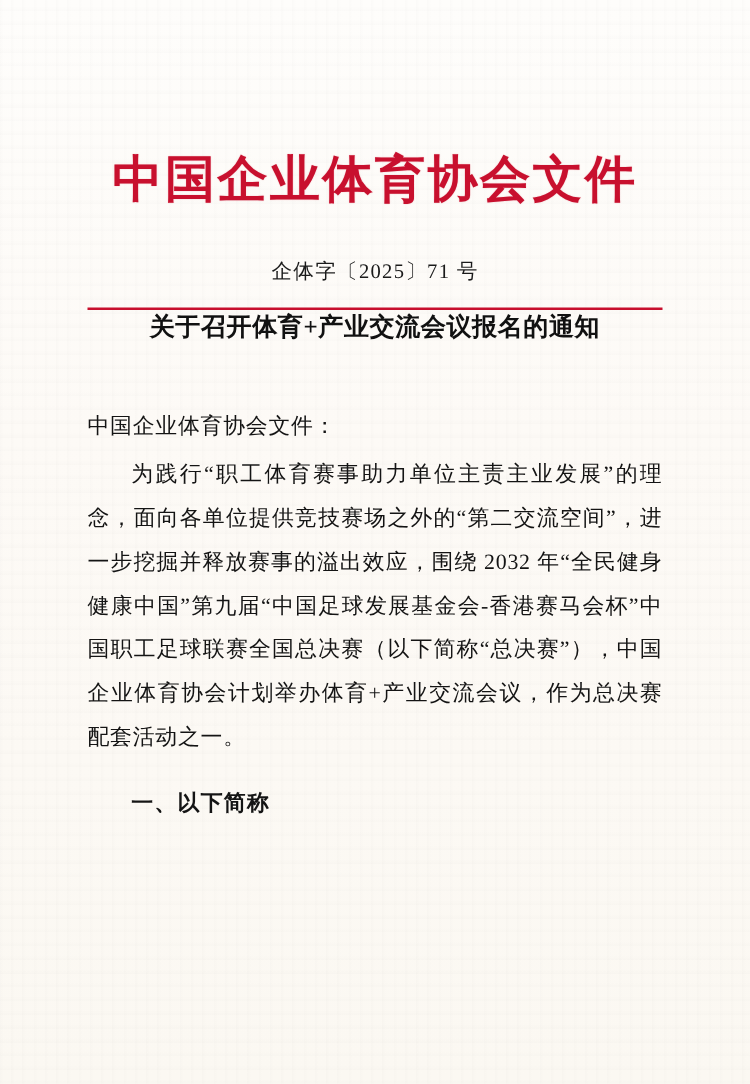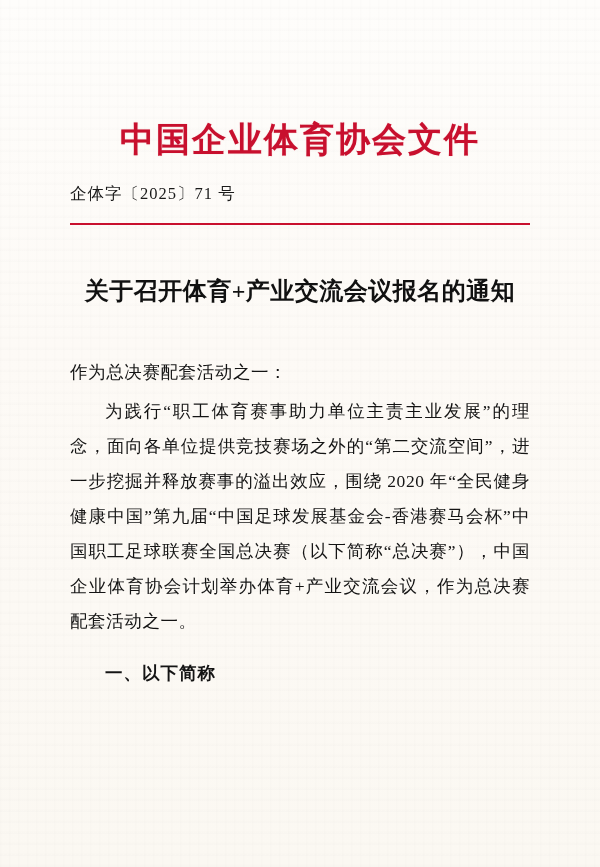--- a/index.html
+++ b/index.html
@@ -35,45 +35,44 @@
     padding: 0 70px;
   }
 
   .doc-title {
     margin: 0;
     padding-top: 120px;
     text-align: center;
     color: #c8102e;
     font-family: "Liberation Serif", "DejaVu Serif", serif;
     font-weight: bold;
-    font-size: 34px;
+    font-size: 40px;
     letter-spacing: 2px;
     line-height: 1.2;
     text-shadow: 0 0 1px rgba(200,16,46,0.35);
   }
 
   .doc-number {
-    margin-top: 22px;
-    text-align: left;
+    margin-top: 38px;
+    text-align: center;
     color: #1a1a1a;
     font-size: 16.5px;
     letter-spacing: 1px;
   }
 
   .red-rule {
     margin-top: 18px;
     height: 2px;
     background: #c8102e;
     width: 100%;
   }
 
   .subject {
-    margin-top: 50px;
     text-align: center;
-    font-size: 24px;
+    font-size: 20px;
     font-weight: bold;
     color: #111;
     letter-spacing: 0.5px;
   }
 
   .body-block {
     margin-top: 48px;
     font-size: 17.5px;
     color: #141414;
     line-height: 2.0;
@@ -105,22 +104,22 @@
 
     <h1 class="doc-title">中国企业体育协会文件</h1>
 
     <div class="doc-number">企体字〔2025〕71 号</div>
 
     <div class="red-rule"></div>
 
     <div class="subject">关于召开体育+产业交流会议报名的通知</div>
 
     <div class="body-block">
-      <div class="salutation">作为总决赛配套活动之一：</div>
+      <div class="salutation">中国企业体育协会文件：</div>
 
-      <p class="para">为践行“职工体育赛事助力单位主责主业发展”的理念，面向各单位提供竞技赛场之外的“第二交流空间”，进一步挖掘并释放赛事的溢出效应，围绕 2020 年“全民健身 健康中国”第九届“中国足球发展基金会-香港赛马会杯”中国职工足球联赛全国总决赛（以下简称“总决赛”），中国企业体育协会计划举办体育+产业交流会议，作为总决赛配套活动之一。</p>
+      <p class="para">为践行“职工体育赛事助力单位主责主业发展”的理念，面向各单位提供竞技赛场之外的“第二交流空间”，进一步挖掘并释放赛事的溢出效应，围绕 2032 年“全民健身 健康中国”第九届“中国足球发展基金会-香港赛马会杯”中国职工足球联赛全国总决赛（以下简称“总决赛”），中国企业体育协会计划举办体育+产业交流会议，作为总决赛配套活动之一。</p>
 
 
       <div class="section-heading">一、以下简称</div>
     </div>
 
   </div>
 </div>
 
 </body></html>

